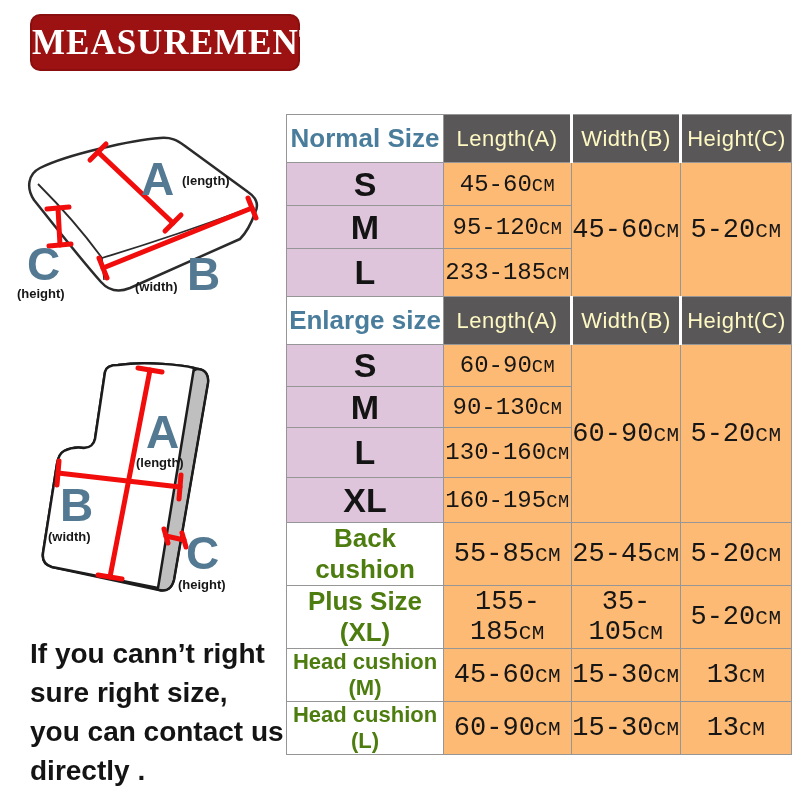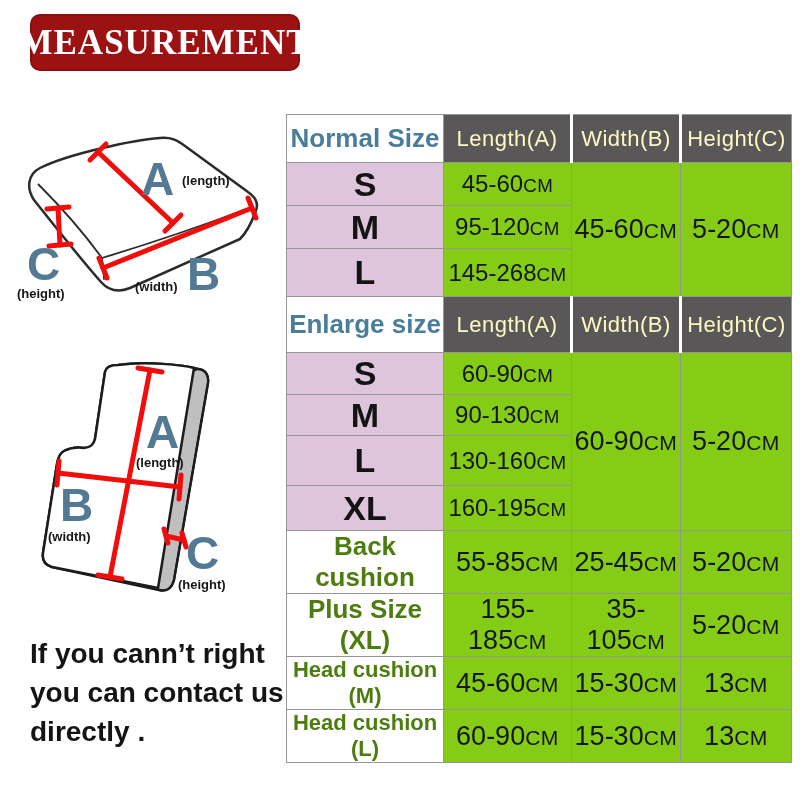--- a/index.html
+++ b/index.html
@@ -4,21 +4,21 @@
 <style>
   html,body{margin:0;padding:0;}
   body{
     width:800px;height:800px;position:relative;background:#ffffff;
     font-family:"Liberation Sans",sans-serif;overflow:hidden;
   }
   
   .title-box{
     position:absolute;left:30px;top:14px;width:270px;height:57px;
     background:#9c1111;border:2px solid #8a0e0e;border-radius:10px;
-    display:flex;align-items:center;justify-content:center;box-sizing:border-box;
+    display:flex;align-items:center;box-sizing:border-box;
   }
   .title-box span{
     font-family:"Liberation Serif",serif;font-weight:700;font-size:35px;
     color:#ffffff;letter-spacing:1px;
   }
   
   .diagram{position:absolute;}
   .diagram svg{position:absolute;left:0;top:0;}
   .dim-letter{
     position:absolute;font-weight:700;font-size:46px;color:#537a92;
@@ -47,21 +47,21 @@
     letter-spacing:.5px;font-family:"Liberation Sans",sans-serif;
   }
   th.dark + th.dark{border-left:3px solid #ffffff;}
   td.sec-label{
     background:#ffffff;color:#4a7d9c;font-weight:700;font-size:26px;
   }
   td.size{
     background:#dfc5dc;color:#141414;font-weight:700;font-size:34px;
   }
   td.val{
-    font-family:Liberation Sans, sans-serif;font-size:24px;color:#161616;background:#84cc16;
+    font-family:Liberation Mono, monospace;font-size:24px;color:#161616;background:#fdba74;
   }
   td.val-big{font-size:27px;}
   td.rowlabel{
     color:#4d7c0f;font-weight:700;font-size:26px;background:#fff;
   }
   td.rowlabel-sm{font-size:22px;}
   span.unit{font-size:.78em;letter-spacing:.5px;}
 </style>
 </head>
 <body>
@@ -115,20 +115,21 @@
   <span class="dim-letter" style="left:128px;top:57px;">A</span>
   <span class="dim-sub" style="left:118px;top:104px;">(length)</span>
   <span class="dim-letter" style="left:42px;top:130px;">B</span>
   <span class="dim-sub" style="left:30px;top:178px;">(width)</span>
   <span class="dim-letter" style="left:168px;top:178px;">C</span>
   <span class="dim-sub" style="left:160px;top:226px;">(height)</span>
 </div>
 
 <div class="note">
   <div>If you cann’t right</div>
+  <div>sure right size,</div>
   <div>you can contact us</div>
   <div>directly .</div>
 </div>
 
 <div class="size-table-wrap">
   <table class="size-table">
     <colgroup>
       <col style="width:157px">
         <col style="width:128px">
         <col style="width:109px">
@@ -147,24 +148,24 @@
       <td class="val"><span>45-60</span><span class="unit">CM</span></td>
       <td class="val val-big" rowspan="3"><span>45-60</span><span class="unit">CM</span></td>
       <td class="val val-big" rowspan="3"><span>5-20</span><span class="unit">CM</span></td>
     </tr>
     <tr style="height:43px">
       <td class="size">M</td>
       <td class="val"><span>95-120</span><span class="unit">CM</span></td>
     </tr>
     <tr style="height:48px">
       <td class="size">L</td>
-      <td class="val"><span>145-268</span><span class="unit">CM</span></td>
-    </tr>
-
-    <tr style="height:56px">
+      <td class="val"><span>233-185</span><span class="unit">CM</span></td>
+    </tr>
+
+    <tr style="height:48px">
       <td class="sec-label">Enlarge size</td>
       <th class="dark">Length(A)</th>
       <th class="dark">Width(B)</th>
       <th class="dark">Height(C)</th>
     </tr>
     <tr style="height:42px">
       <td class="size">S</td>
       <td class="val"><span>60-90</span><span class="unit">CM</span></td>
       <td class="val val-big" rowspan="4"><span>60-90</span><span class="unit">CM</span></td>
       <td class="val val-big" rowspan="4"><span>5-20</span><span class="unit">CM</span></td>

